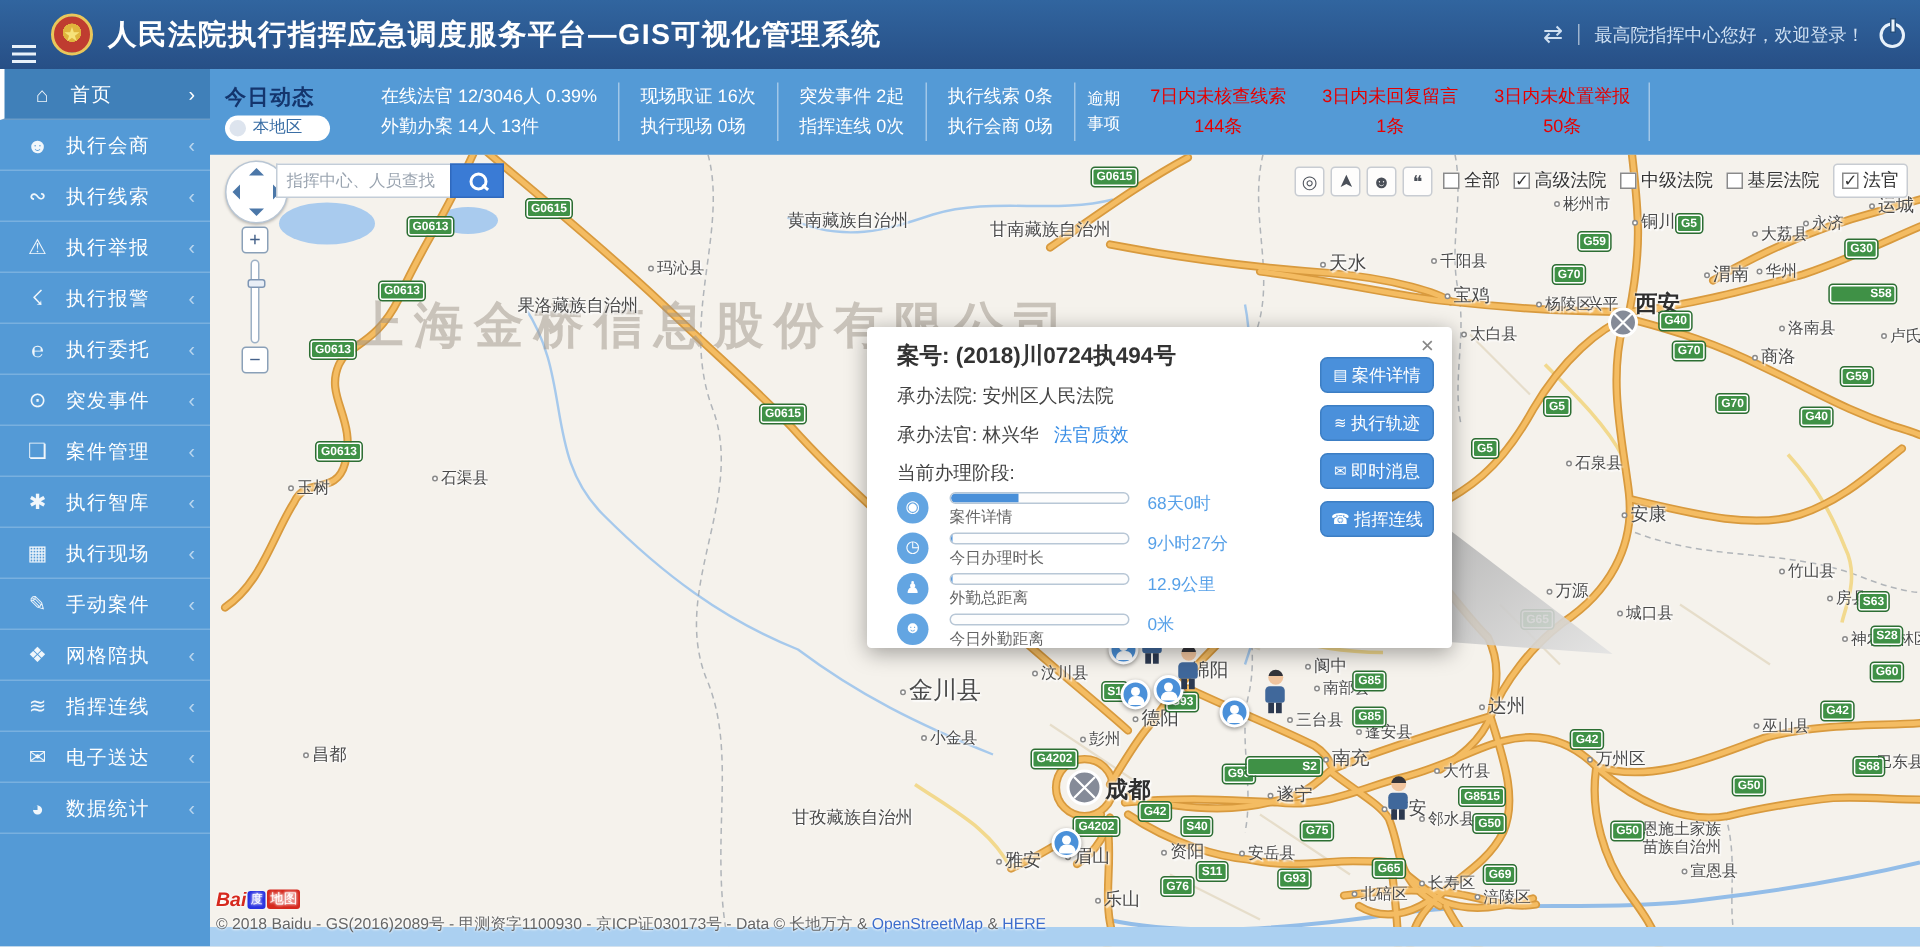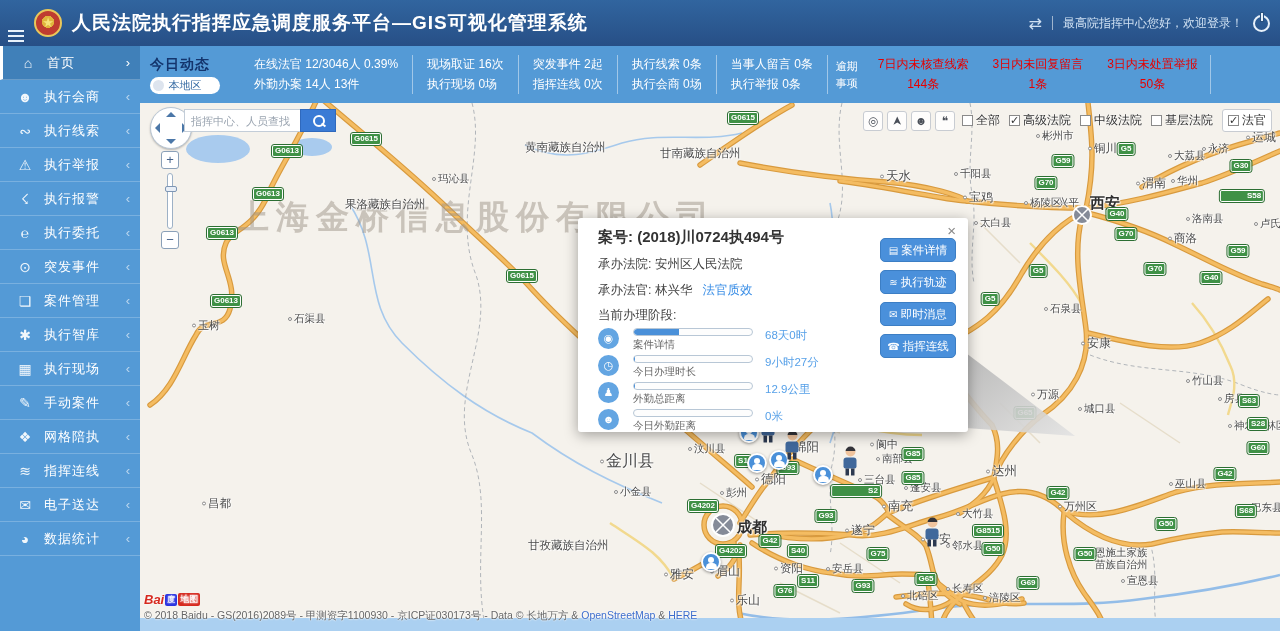--- a/index.html
+++ b/index.html
@@ -268,24 +268,20 @@
           <span>现场取证 16次</span>
           <span>执行现场 0场</span>
         </div>
         <div class="stat-group">
           <span>突发事件 2起</span>
           <span>指挥连线 0次</span>
         </div>
         <div class="stat-group">
           <span>执行线索 0条</span>
           <span>执行会商 0场</span>
-        </div>
-        <div class="stat-group">
-          <span>当事人留言 0条</span>
-          <span>执行举报 0条</span>
         </div>
       </div>
     <div class="ovd-lbl">
       <span>逾期</span>
       <span>事项</span>
     </div>
     <div class="ovd-wrap">
 
     <div class="ovd">
           <span>7日内未核查线索</span>
@@ -517,32 +513,32 @@
         <div class="shield" style="left: 1102px; top: 93px; padding-left: 26px;">S58</div>
         <div class="shield" style="left: 885px; top: 310px;">G65</div>
         <div class="shield" style="left: 786px; top: 476px;">G65</div>
         <div class="shield" style="left: 630px; top: 438px;">G42</div>
         <div class="shield" style="left: 918px; top: 390px;">G42</div>
         <div class="shield" style="left: 1085px; top: 371px;">G42</div>
         <div class="shield" style="left: 648px; top: 365px;">G93</div>
         <div class="shield" style="left: 686px; top: 413px;">G93</div>
         <div class="shield" style="left: 723px; top: 483px;">G93</div>
         <div class="shield" style="left: 603px; top: 358px;">S1</div>
-        <div class="shield" style="left: 716px; top: 388px; padding-left: 36px;">S2</div>
+        <div class="shield" style="left: 716px; top: 408px; padding-left: 36px;">S2</div>
         <div class="shield" style="left: 658px; top: 448px;">S40</div>
         <div class="shield" style="left: 563px; top: 403px;">G4202</div>
         <div class="shield" style="left: 591px; top: 448px;">G4202</div>
         <div class="shield" style="left: 773px; top: 351px;">G85</div>
         <div class="shield" style="left: 773px; top: 375px;">G85</div>
         <div class="shield" style="left: 738px; top: 451px;">G75</div>
         <div class="shield" style="left: 848px; top: 428px;">G8515</div>
         <div class="shield" style="left: 853px; top: 446px;">G50</div>
         <div class="shield" style="left: 945px; top: 451px;">G50</div>
         <div class="shield" style="left: 1026px; top: 421px;">G50</div>
-        <div class="shield" style="left: 860px; top: 480px; margin-left: 28px;">G69</div>
+        <div class="shield" style="left: 860px; top: 480px;">G69</div>
         <div class="shield" style="left: 668px; top: 478px;">S11</div>
         <div class="shield" style="left: 645px; top: 488px;">G76</div>
         <div class="shield" style="left: 1109px; top: 298px;">S63</div>
         <div class="shield" style="left: 1118px; top: 321px;">S28</div>
         <div class="shield" style="left: 1118px; top: 345px;">G60</div>
         <div class="shield" style="left: 1106px; top: 408px;">S68</div>
       </div>
 
     <div class="host">
 

